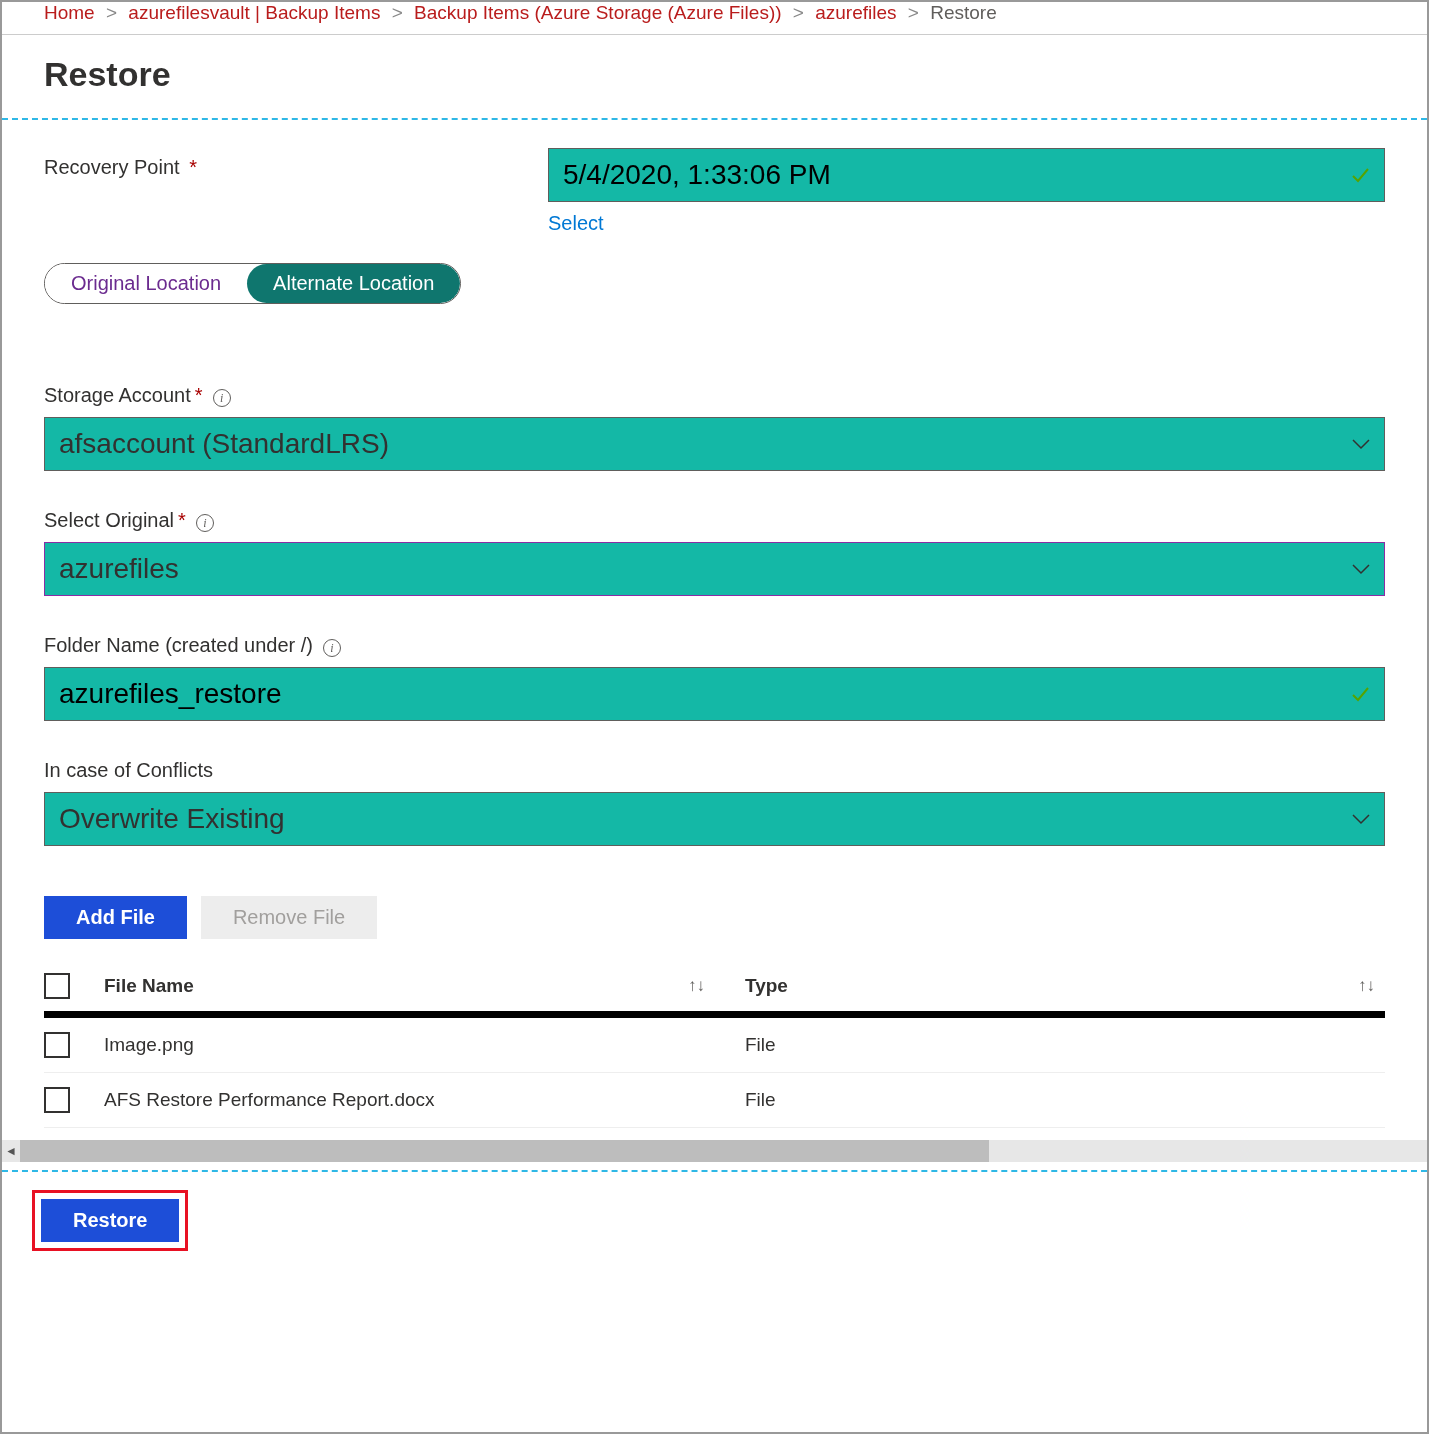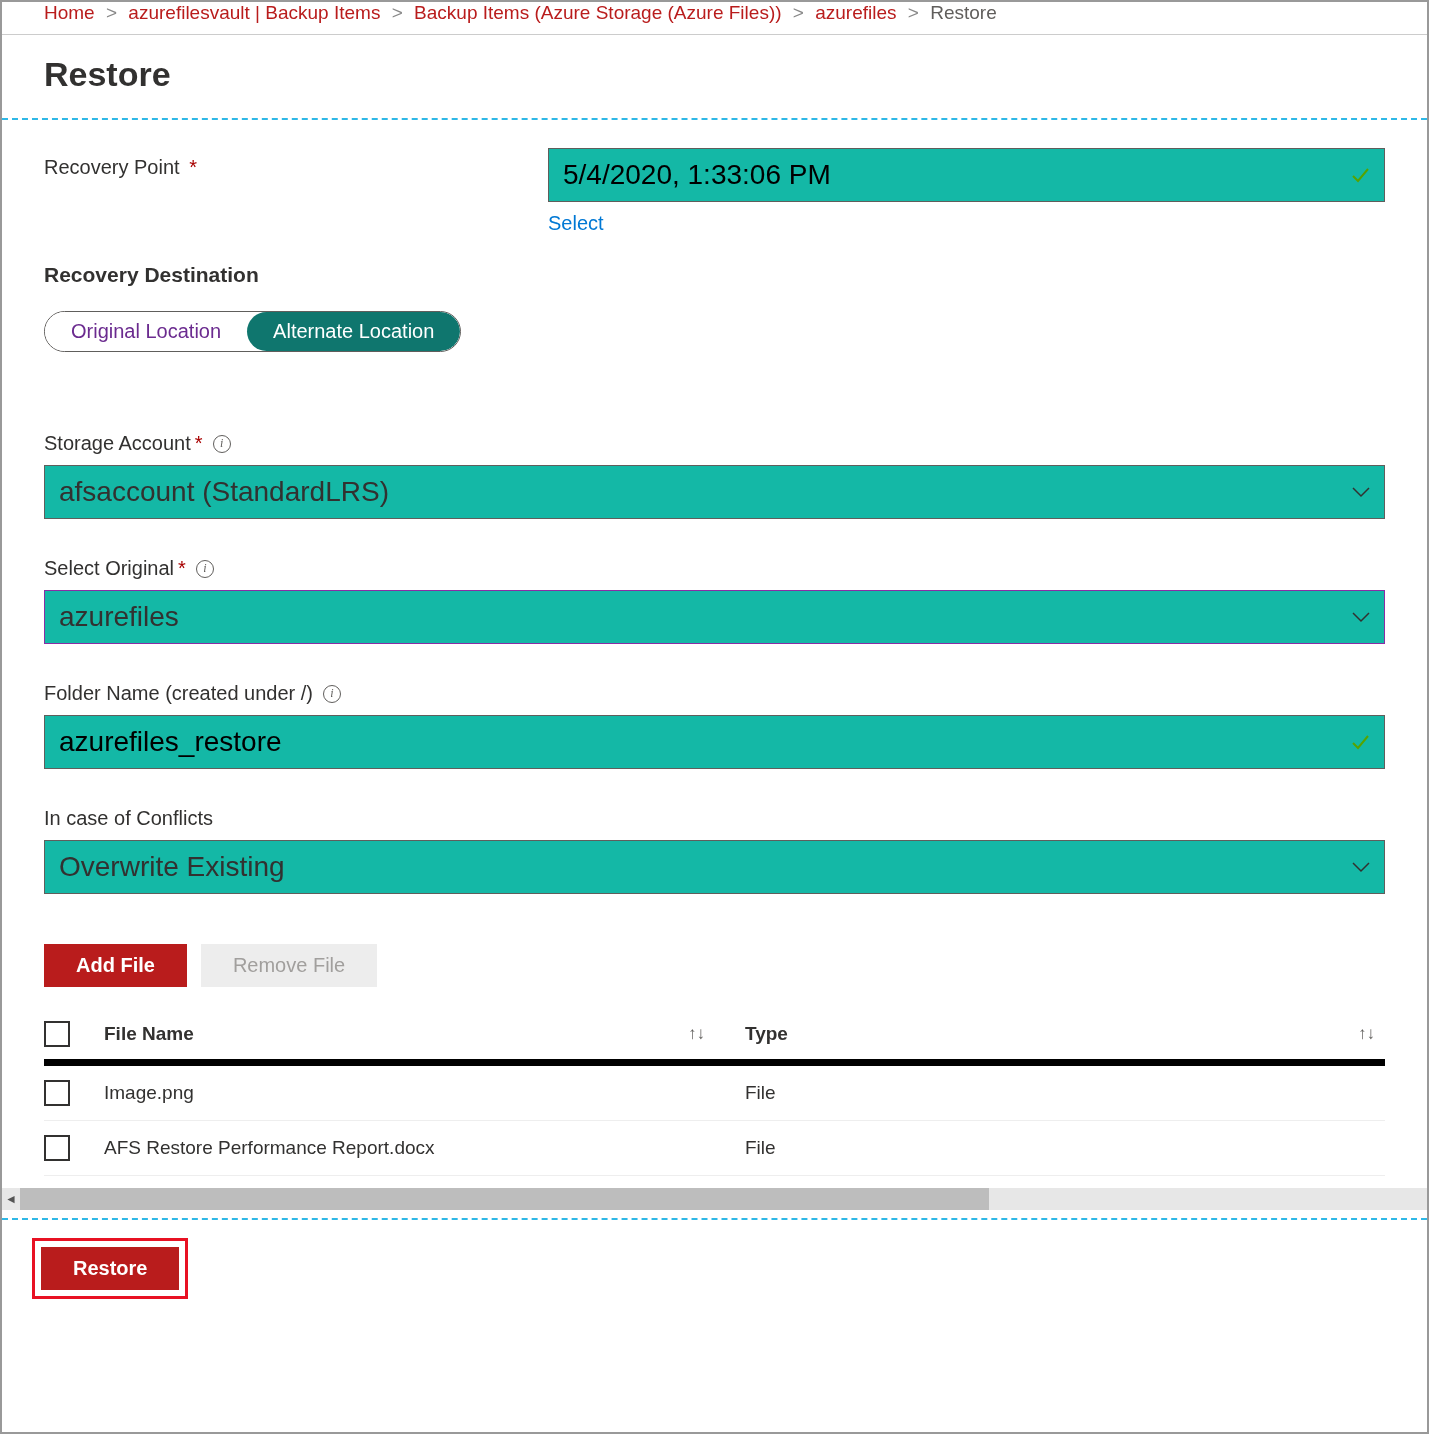--- a/index.html
+++ b/index.html
@@ -28,21 +28,21 @@
       padding: 0 42px 24px;
     }
     .dashed-sep {
       border: none;
       border-top: 2px dashed #2fb8e6;
       margin-bottom: 28px;
     }
     .content { padding: 0 42px; }
     .field-row { display: flex; align-items: flex-start; margin-bottom: 28px; }
     .label-col { width: 504px; font-size: 20px; padding-top: 8px; }
-    .label-block { font-size: 20px; margin-bottom: 10px; display: flex; align-items: center; }
+    .label-block { font-size: 20px; margin-bottom: 10px; display: flex; align-items: flex-end; }
     .req { color: #a80000; margin-left: 4px; }
     .info-icon {
       margin-left: 10px;
       width: 18px; height: 18px;
       border: 1.5px solid #605e5c;
       border-radius: 50%;
       display: inline-flex;
       align-items: center; justify-content: center;
       font-size: 12px; color: #605e5c;
       font-style: italic;
@@ -89,21 +89,21 @@
     }
     .dropdown.purple { border: 1px solid #8a2da5; }
     .btn-row { display: flex; gap: 14px; margin-bottom: 22px; margin-top: 50px; }
     .btn {
       padding: 10px 32px;
       font-size: 20px;
       font-weight: 600;
       border: none;
       cursor: pointer;
     }
-    .btn-primary { background: #b91c1c; color: #fff; }
+    .btn-primary { background: #1d4ed8; color: #fff; }
     .btn-disabled { background: #ededed; color: #a19f9d; cursor: default; font-weight: 400; }
     .table { width: 100%; }
     .thead {
       display: flex;
       border-bottom: 7px solid #000000;
       padding: 12px 0;
       font-weight: 600;
     }
     .tr {
       display: flex;
@@ -182,21 +182,20 @@
         <input class="text-input valid" value="5/4/2020, 1:33:06 PM" style="">
         <svg class="dd-check" width="22" height="22" viewBox="0 0 22 22">
             <path class="svg-check" d="M4 12 L9 17 L19 5"></path>
           </svg>
       </div>
       <span class="link">Select</span>
     </div>
   </div>
 
   
-  <div class="section-label first">Recovery Destination</div>
   <div class="toggle-group">
     <div class="toggle-opt">Original Location</div>
     <div class="toggle-opt active">Alternate Location</div>
   </div>
 
   
   <div class="form-block">
     <div class="label-block">
       <span>Storage Account</span>
       <span class="req">*</span>

